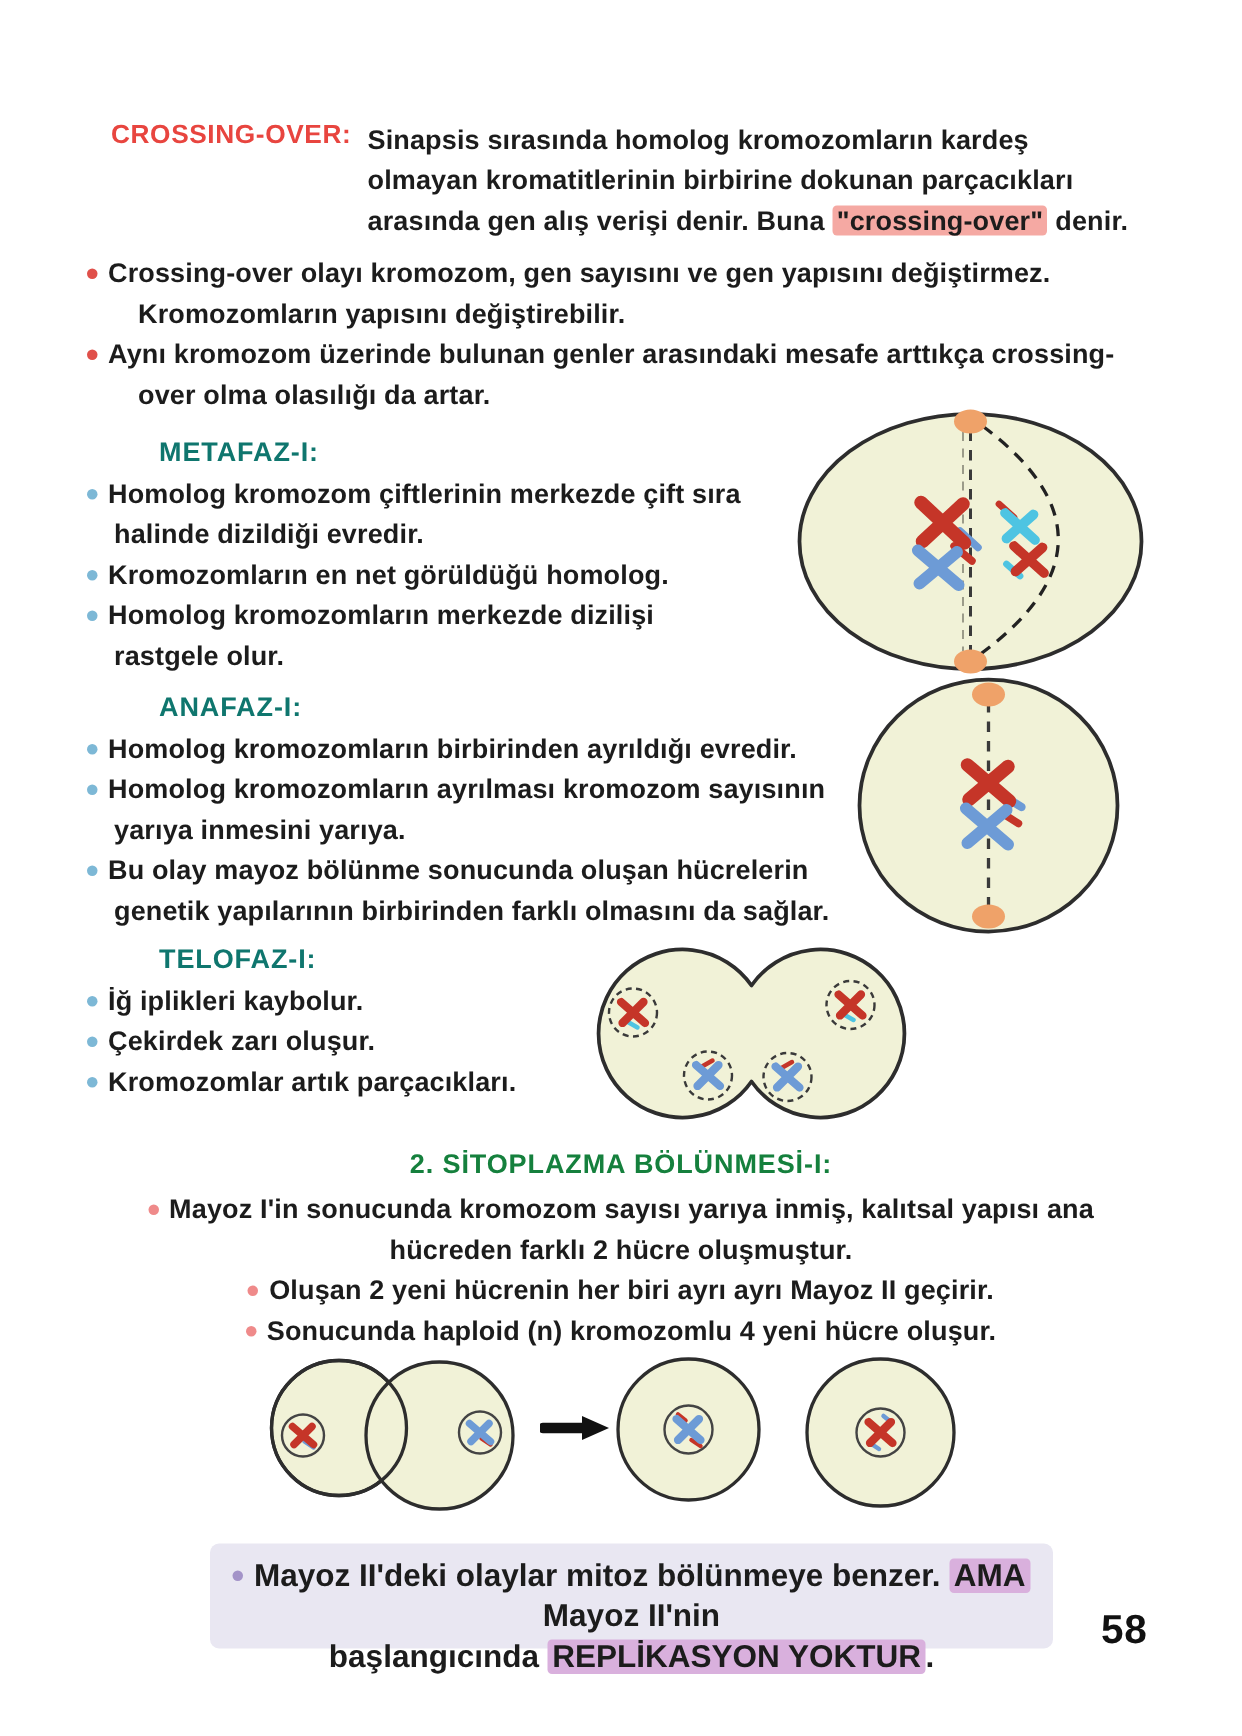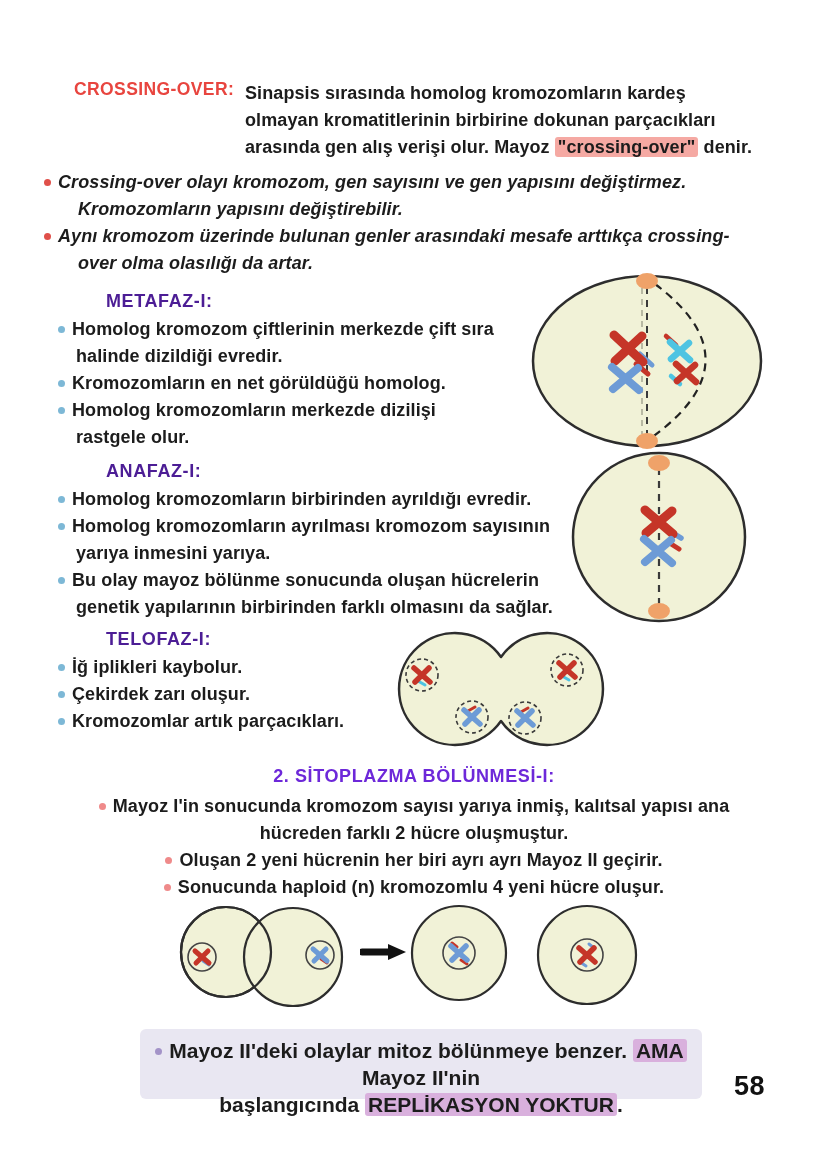--- a/index.html
+++ b/index.html
@@ -18,24 +18,24 @@
 
   .dot { display:inline-block; width:7px; height:7px; border-radius:50%; margin:0 7px 2px 0; vertical-align:middle; }
   .dot-red    { background:#e0504a; }
   .dot-blue   { background:#7db8d6; }
   .dot-salmon { background:#ef8a8a; }
   .dot-purple { background:#a393c8; }
 
   .indent1 { padding-left:34px; }
 
   .sec-head { font-weight:700; font-size:18px; letter-spacing:0.6px; }
-  .cyan   { color:#4c1d95; }
-  .pinkhd { color:#6d28d9; }
+  .cyan   { color:#0f766e; }
+  .pinkhd { color:#15803d; }
 
-  .crossing-bullets { left:44px; top:169px; width:740px;font-style:italic; }
+  .crossing-bullets { left:58px; top:169px; width:740px; }
   .metafaz-head { left:106px; top:291px; }
   .metafaz-bullets { left:58px; top:316px; width:480px; }
   .anafaz-head { left:106px; top:461px; }
   .anafaz-bullets { left:58px; top:486px; width:545px; }
   .telofaz-head { left:106px; top:629px; }
   .telofaz-bullets { left:58px; top:654px; width:380px; }
 
   .sito-head { left:114px; top:766px; width:600px; text-align:center; }
   .sito-bullets { left:64px; top:793px; width:700px; text-align:center; }
 
@@ -52,21 +52,21 @@
 </style>
 </head>
 <body>
 
 <div class="page">
 
   <div class="abs intro-label">CROSSING-OVER:</div>
   <div class="abs intro-text hand">
     <div>Sinapsis sırasında homolog kromozomların kardeş</div>
     <div>olmayan kromatitlerinin birbirine dokunan parçacıkları</div>
-    <div><span>arasında gen alış verişi olur. Mayoz </span><span class="hl-pink">"crossing-over"</span><span> denir.</span></div>
+    <div><span>arasında gen alış verişi denir. Buna </span><span class="hl-pink">"crossing-over"</span><span> denir.</span></div>
   </div>
 
   <div class="abs crossing-bullets hand">
     <div><span class="dot dot-red"></span><span>Crossing-over olayı kromozom, gen sayısını ve gen yapısını değiştirmez.</span></div>
     <div class="indent1"><span>Kromozomların yapısını değiştirebilir.</span></div>
     <div><span class="dot dot-red"></span><span>Aynı kromozom üzerinde bulunan genler arasındaki mesafe arttıkça crossing-</span></div>
     <div class="indent1"><span>over olma olasılığı da artar.</span></div>
   </div>
 
   <div class="abs sec-head cyan metafaz-head">METAFAZ-I:</div>

